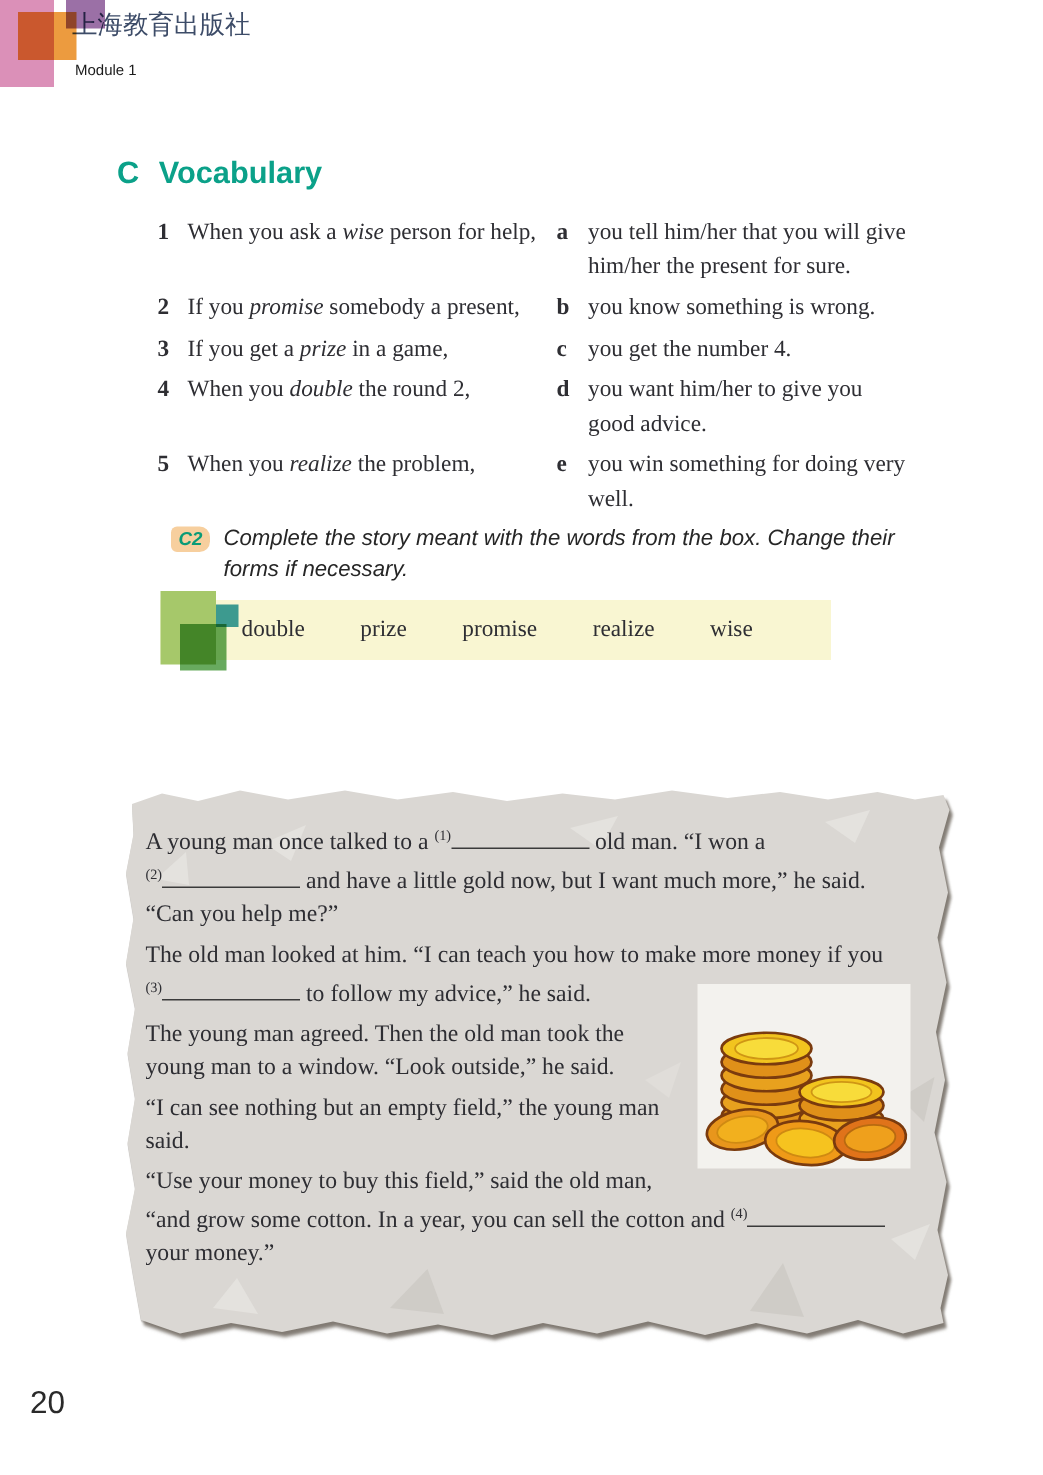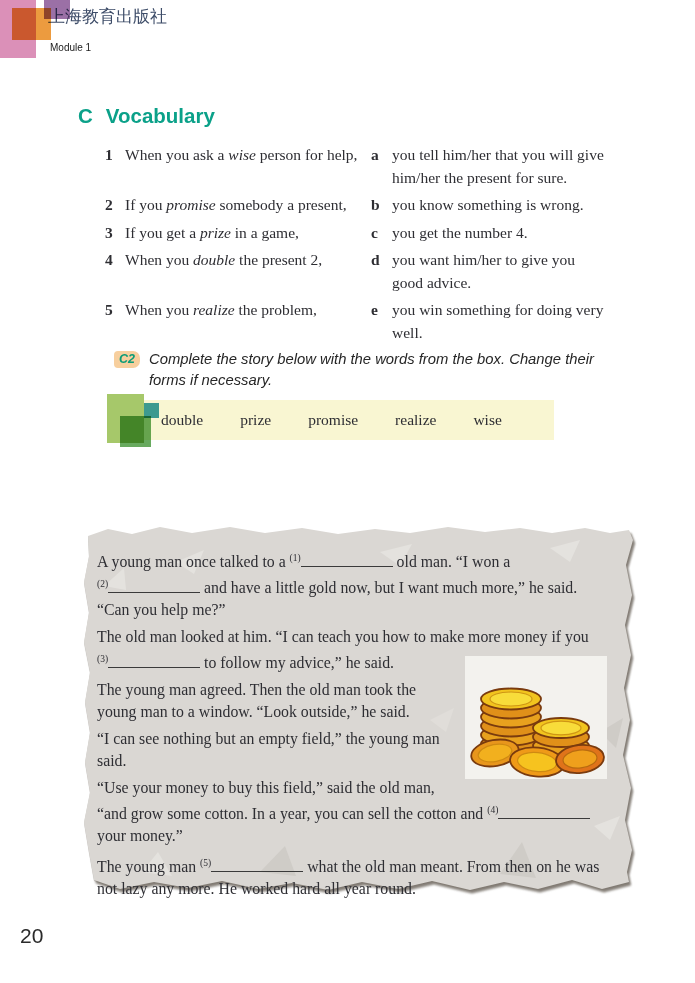--- a/index.html
+++ b/index.html
@@ -110,21 +110,21 @@
     </div>
     <div class="m-right">
       <span class="m-letter">c</span>
       <span class="m-rtext">you get the number 4.</span>
     </div>
   </div>
 
   <div class="match-row">
     <div class="m-left">
       <span class="m-num">4</span>
-      <span class="m-ltext"><span class="pre">When you </span><i class="itw">double</i><span class="post"> the present 2,</span></span>
+      <span class="m-ltext"><span class="pre">When you </span><i class="itw">double</i><span class="post"> the round 2,</span></span>
     </div>
     <div class="m-right">
       <span class="m-letter">d</span>
       <span class="m-rtext">you want him/her to give you good advice.</span>
     </div>
   </div>
 
   <div class="match-row">
     <div class="m-left">
       <span class="m-num">5</span>
@@ -132,21 +132,21 @@
     </div>
     <div class="m-right">
       <span class="m-letter">e</span>
       <span class="m-rtext">you win something for doing very well.</span>
     </div>
   </div>
 </div>
 
   <div class="task c2task">
     <span class="badge">C2</span>
-    <div class="instr">Complete the story below with the words from the box. Change their forms if necessary.</div>
+    <div class="instr">Complete the story meant with the words from the box. Change their forms if necessary.</div>
   </div>
 
   <div class="wordbox">
     <div class="sq wb-sq1"></div>
     <div class="sq wb-sq2"></div>
     <div class="sq wb-sq3"></div>
     <div class="wb-words" id="wordbox-words">
         <span class="wb-word">double</span>
         <span class="wb-word">prize</span>
         <span class="wb-word">promise</span>
@@ -199,17 +199,16 @@
         <ellipse cx="72" cy="106" rx="27" ry="14.5" fill="#ef9a18" transform="rotate(6 72 106)"></ellipse>
         <ellipse cx="72" cy="106" rx="19.5" ry="9.5" fill="#f6c31f" stroke="#cf8a12" stroke-width="1.2" transform="rotate(6 72 106)"></ellipse>
         <ellipse cx="115" cy="103" rx="24" ry="14" fill="#e0731a" transform="rotate(-6 115 103)"></ellipse>
         <ellipse cx="115" cy="103" rx="17" ry="9" fill="#efa01c" stroke="#b86a10" stroke-width="1.2" transform="rotate(-6 115 103)"></ellipse>
       </g>
     </svg>
   </span>
 The young man agreed. Then the old man took the young man to a window. “Look outside,” he said.</p>
       <p>“I can see nothing but an empty field,” the young man said.</p>
       <p>“Use your money to buy this field,” said the old man, “and grow some cotton. In a year, you can sell the cotton and <span class="blankunit"><span class="sup">(4)</span><span class="blank"></span></span> your money.”</p>
-      <p>The young man <span class="blankunit"><span class="sup">(5)</span><span class="blank"></span></span> what the old man meant. From then on he was not lazy any more. He worked hard all year round.</p>
     </div>
 </div>
 
 <div class="pageno">20</div>
 
 </body></html>

